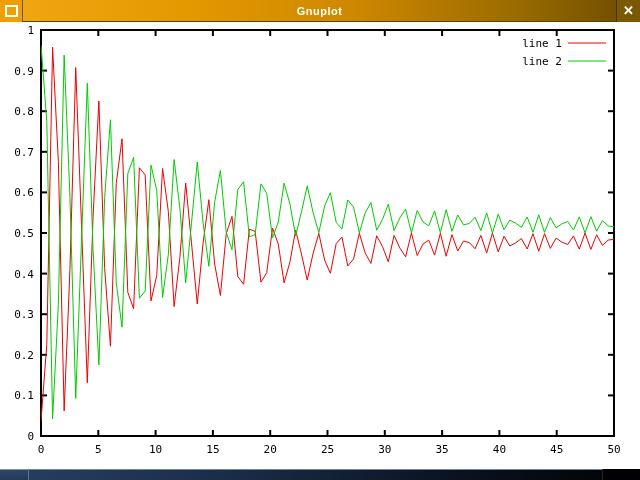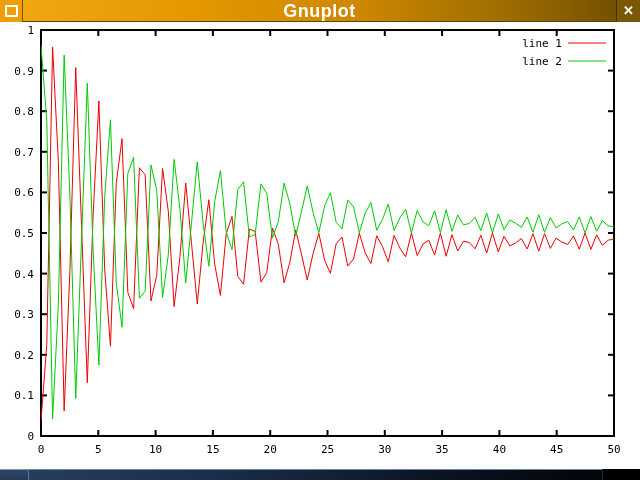--- a/index.html
+++ b/index.html
@@ -17,21 +17,21 @@
   .menu-btn{
     width:23px;height:22px;flex:0 0 23px;
     background:#ef9f04;border-right:1px solid #7a5600;box-sizing:border-box;
     display:flex;align-items:center;justify-content:center;cursor:pointer;
   }
   .menu-glyph{
     width:9px;height:8px;border:2px solid #ffffff;background:transparent;
   }
   .title-text{
     flex:1;text-align:center;
-    font-family:"Liberation Sans",sans-serif;font-size:18px;font-weight:bold;color:#ffffff;
+    font-family:"Liberation Sans",sans-serif;font-size:11px;font-weight:bold;color:#ffffff;
     line-height:22px;letter-spacing:0.5px;
   }
   .close-btn{
     width:24px;height:22px;flex:0 0 24px;
     background:#7b5806;border-left:1px solid #463200;box-sizing:border-box;
     color:#ffffff;font-family:"Liberation Sans",sans-serif;font-size:13px;font-weight:bold;
     display:flex;align-items:center;justify-content:center;cursor:pointer;
   }
   
   .plot-canvas{

